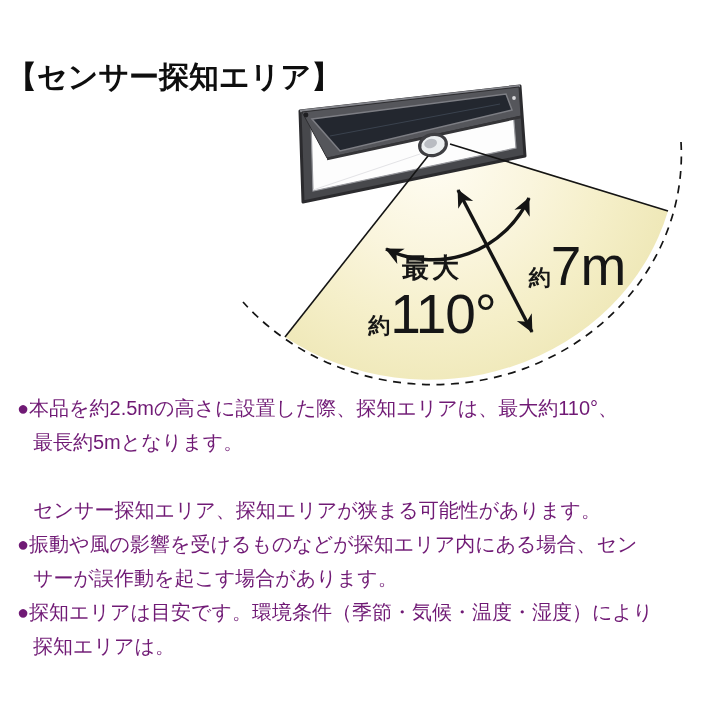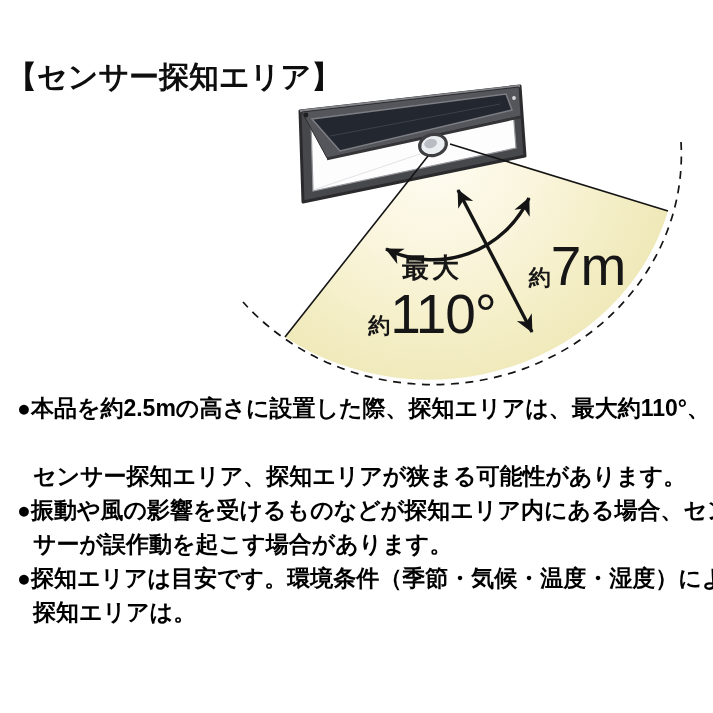--- a/index.html
+++ b/index.html
@@ -16,21 +16,21 @@
   .label{position:absolute;text-align:center;color:#161616;line-height:1;font-weight:700;}
   .label .lbl-top{font-size:27px;letter-spacing:3px;}
   .label .lbl-bottom{display:flex;align-items:flex-end;justify-content:center;margin-top:5px;}
   .label .approx{font-size:22px;padding-bottom:5px;font-weight:700;}
   .label .big{font-size:55px;font-weight:400;letter-spacing:-1px;text-align:right;}
   .label-angle{left:352px;top:251px;width:160px;}
   .label-range{left:502px;top:230px;width:150px;}
   .label-range .lbl-top{letter-spacing:7px;padding-left:7px;}
   .notes{position:absolute;left:17px;top:391px;width:696px;}
   .note{
-    margin:0;font-size:23px;line-height:34px;font-weight:700;color:#000000;
+    margin:0;font-size:20px;line-height:34px;font-weight:400;color:#701a75;
     white-space:nowrap;padding-left:16px;text-indent:-16px;letter-spacing:0;
   }
 </style>
 </head>
 <body>
 
 <div class="stage">
 
   <div class="title">【センサー探知エリア】</div>
 
@@ -87,19 +87,19 @@
 
     <div class="label label-range">
       <div class="lbl-bottom">
         <span class="approx">約</span>
           <span class="big">7m</span>
       </div>
     </div>
   </div>
 
   <div class="notes">
-    <p class="note"><span>●本品を約2.5mの高さに設置した際、探知エリアは、最大約110°、</span><br></p>
+    <p class="note"><span>●本品を約2.5mの高さに設置した際、探知エリアは、最大約110°、</span><br><span>最長約5mとなります。</span></p>
     <p class="note"><br><span>センサー探知エリア、探知エリアが狭まる可能性があります。</span></p>
     <p class="note"><span>●振動や風の影響を受けるものなどが探知エリア内にある場合、セン</span><br><span>サーが誤作動を起こす場合があります。</span></p>
     <p class="note"><span>●探知エリアは目安です。環境条件（季節・気候・温度・湿度）により</span><br><span>探知エリアは。</span></p>
   </div>
 
 </div>
 
 </body></html>

